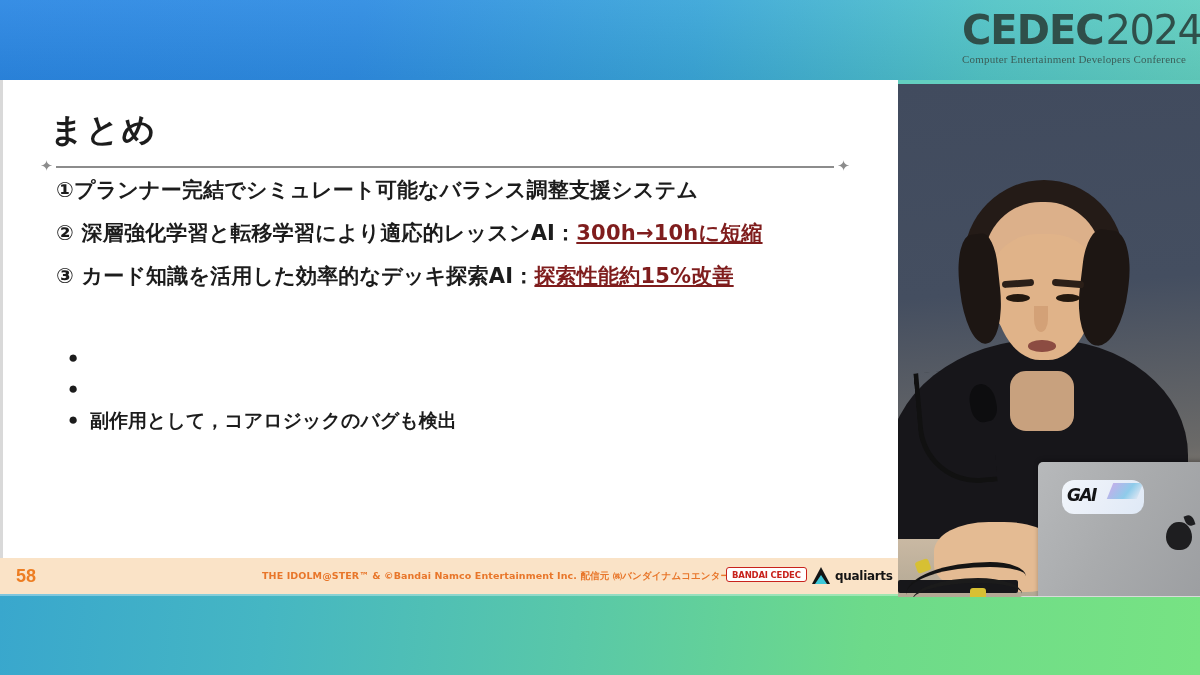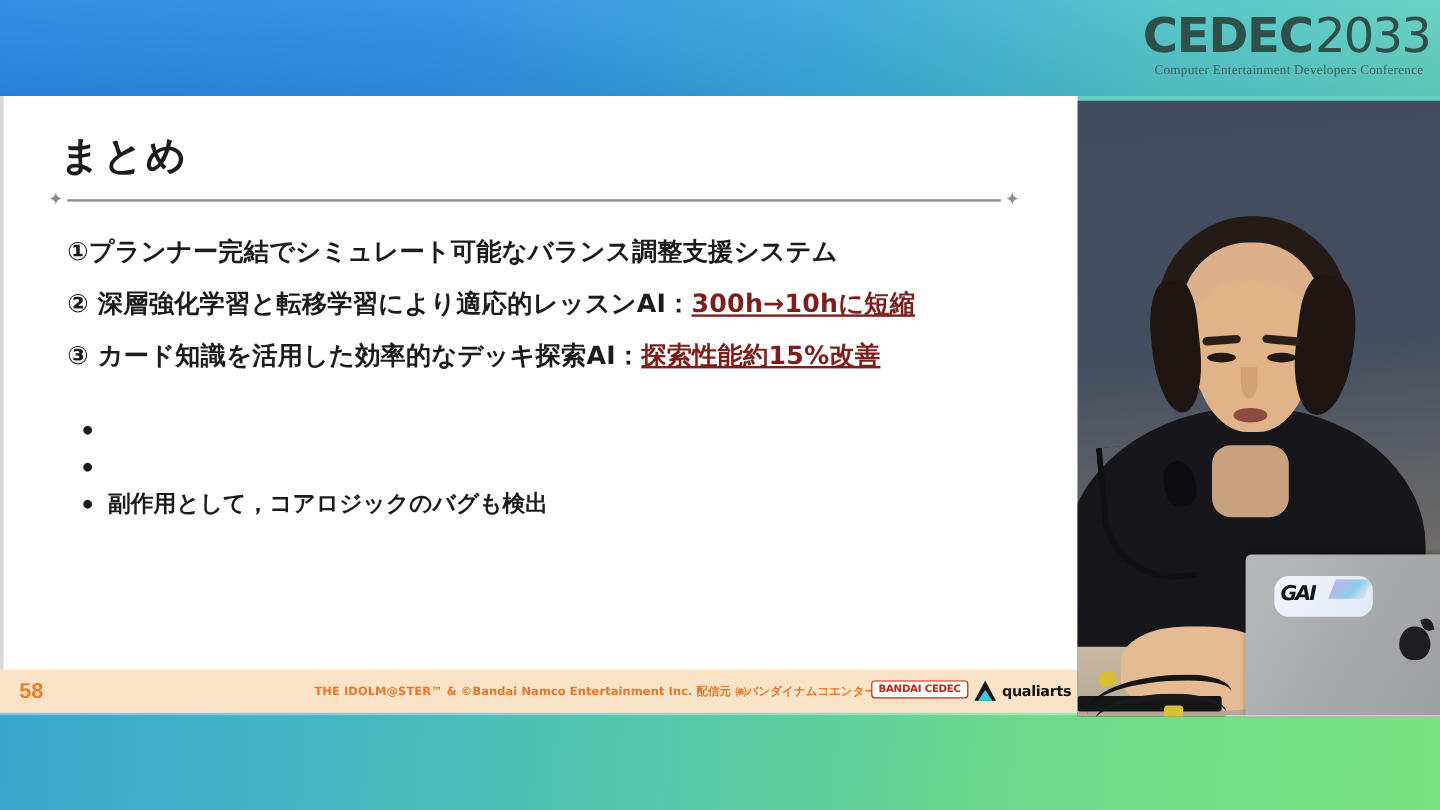--- a/index.html
+++ b/index.html
@@ -44,21 +44,21 @@
   .cedec-logo {
     position: absolute;
     right: 18px;
     top: 10px;
     width: 220px;
     height: 58px;
   }
   .cedec-main {
     display: flex;
     align-items: baseline;
-    justify-content: center;
+    justify-content: flex-start;
     line-height: 1;
   }
   .cedec-word {
     font-family: "DejaVu Sans", sans-serif;
     font-weight: bold;
     font-size: 40px;
     letter-spacing: -1px;
     color: #2f4f4a;
     position: relative;
   }
@@ -133,21 +133,21 @@
     text-align: center;
     font-family: "DejaVu Sans", sans-serif;
   }
   .diamond.left { left: 0px; }
   .diamond.right { left: 797px; }
 
   
   .numbered {
     position: absolute;
     left: 56px;
-    top: 116px;
+    top: 96px;
     width: 800px;
   }
   .num-item {
     font-size: 21px;
     color: #1c1c1c;
     font-weight: bold;
     letter-spacing: 0.2px;
     margin-bottom: 15px;
     white-space: nowrap;
     font-family: "DejaVu Sans", sans-serif;
@@ -565,21 +565,21 @@
 </head>
 <body>
 
 <div id="stage">
 
   <div class="top-band">
     <div class="top-band-shade"></div>
     <div class="cedec-logo">
       <div class="cedec-main">
         <span class="cedec-word">CEDEC</span>
-        <span class="cedec-year">2033</span>
+        <span class="cedec-year">2024</span>
       </div>
       <div class="cedec-sub">Computer Entertainment Developers Conference</div>
     </div>
   </div>
 
   <div class="slide">
 
     <div class="slide-title">まとめ</div>
 
     <div class="divider">

